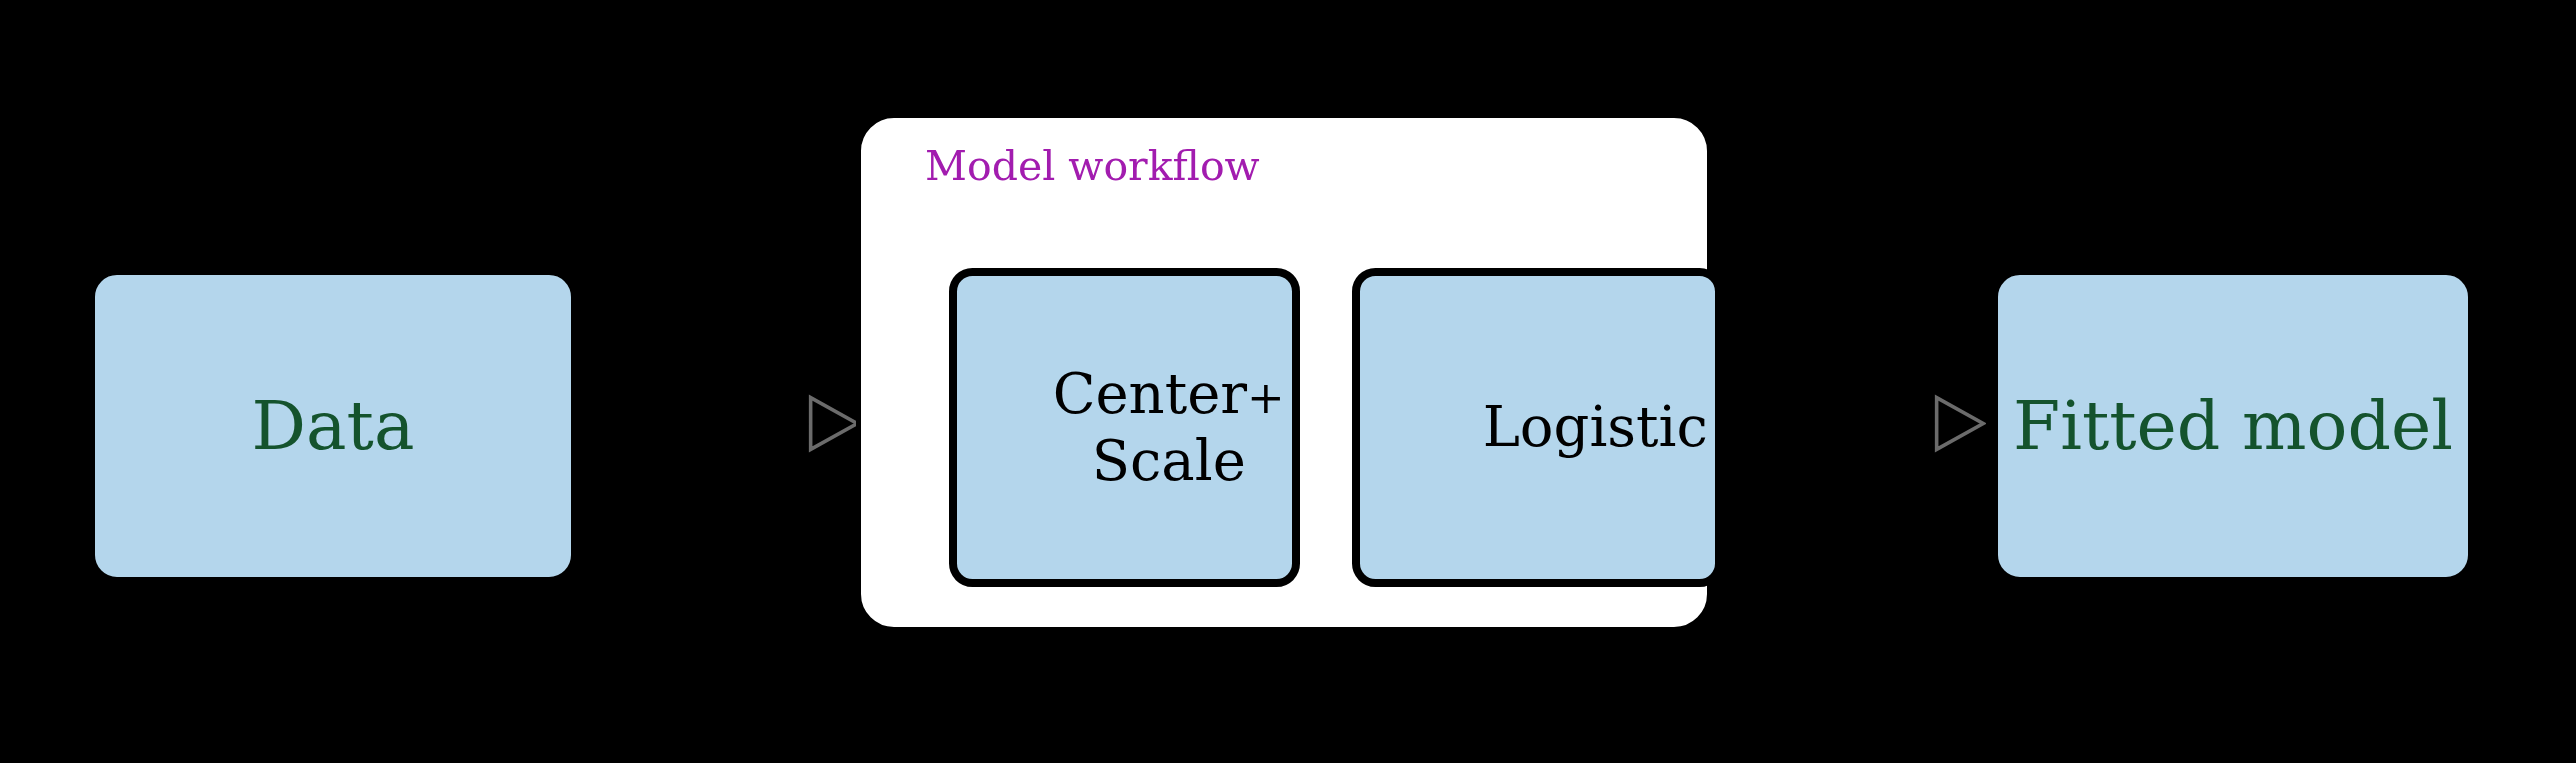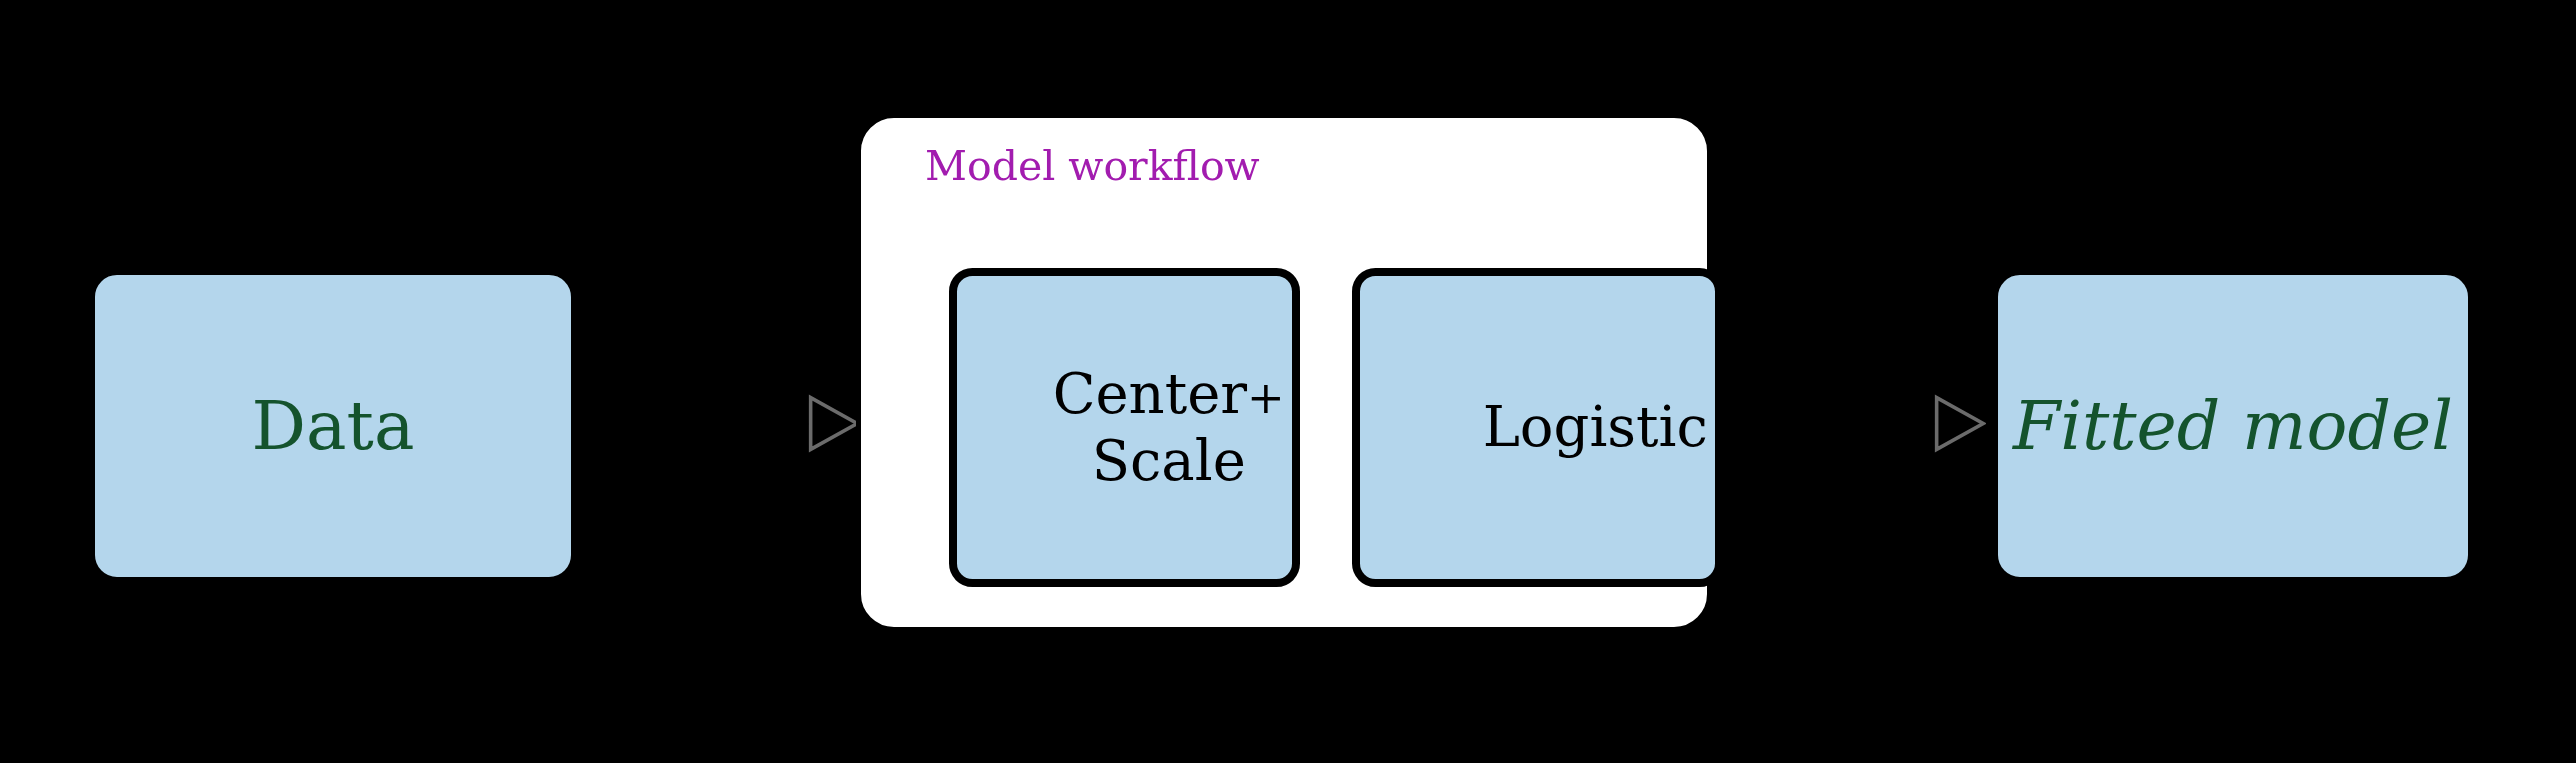--- a/index.html
+++ b/index.html
@@ -39,21 +39,20 @@
     height: 312px;
     font-size: 68px;
   }
 
   #fitted-model-box {
     left: 1993px;
     top: 270px;
     width: 480px;
     height: 312px;
     font-size: 68px;
-    font-style: italic;
   }
 
   
   #workflow-container {
     position: absolute;
     box-sizing: border-box;
     left: 856px;
     top: 113px;
     width: 856px;
     height: 519px;

